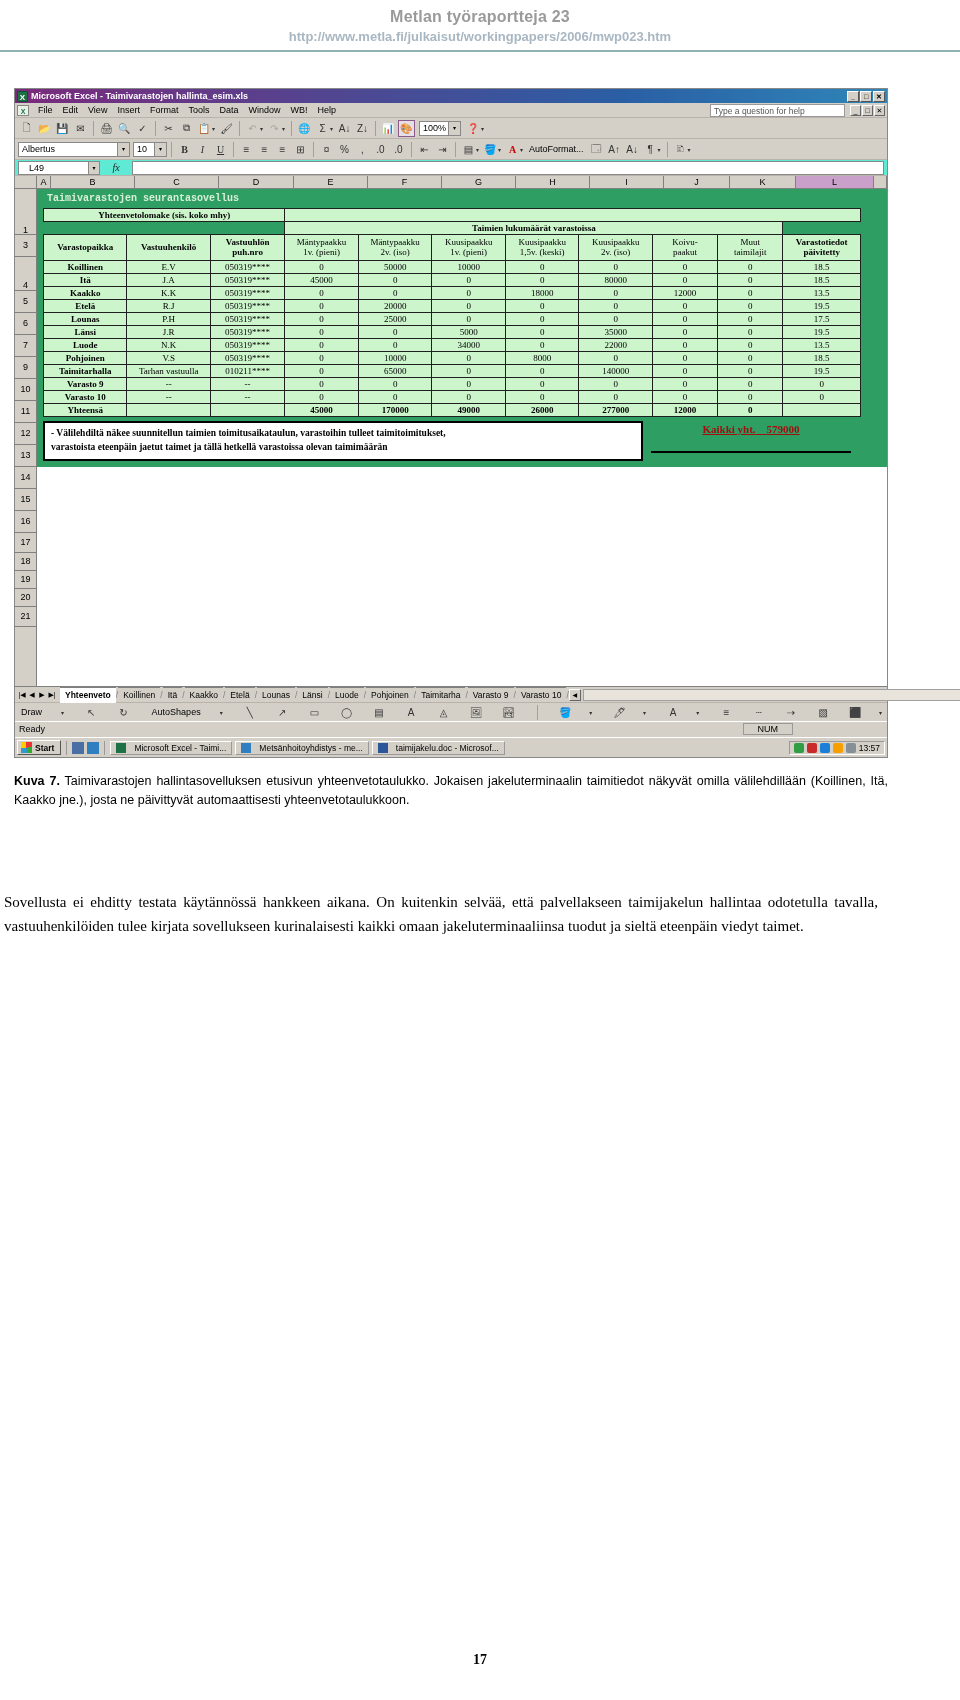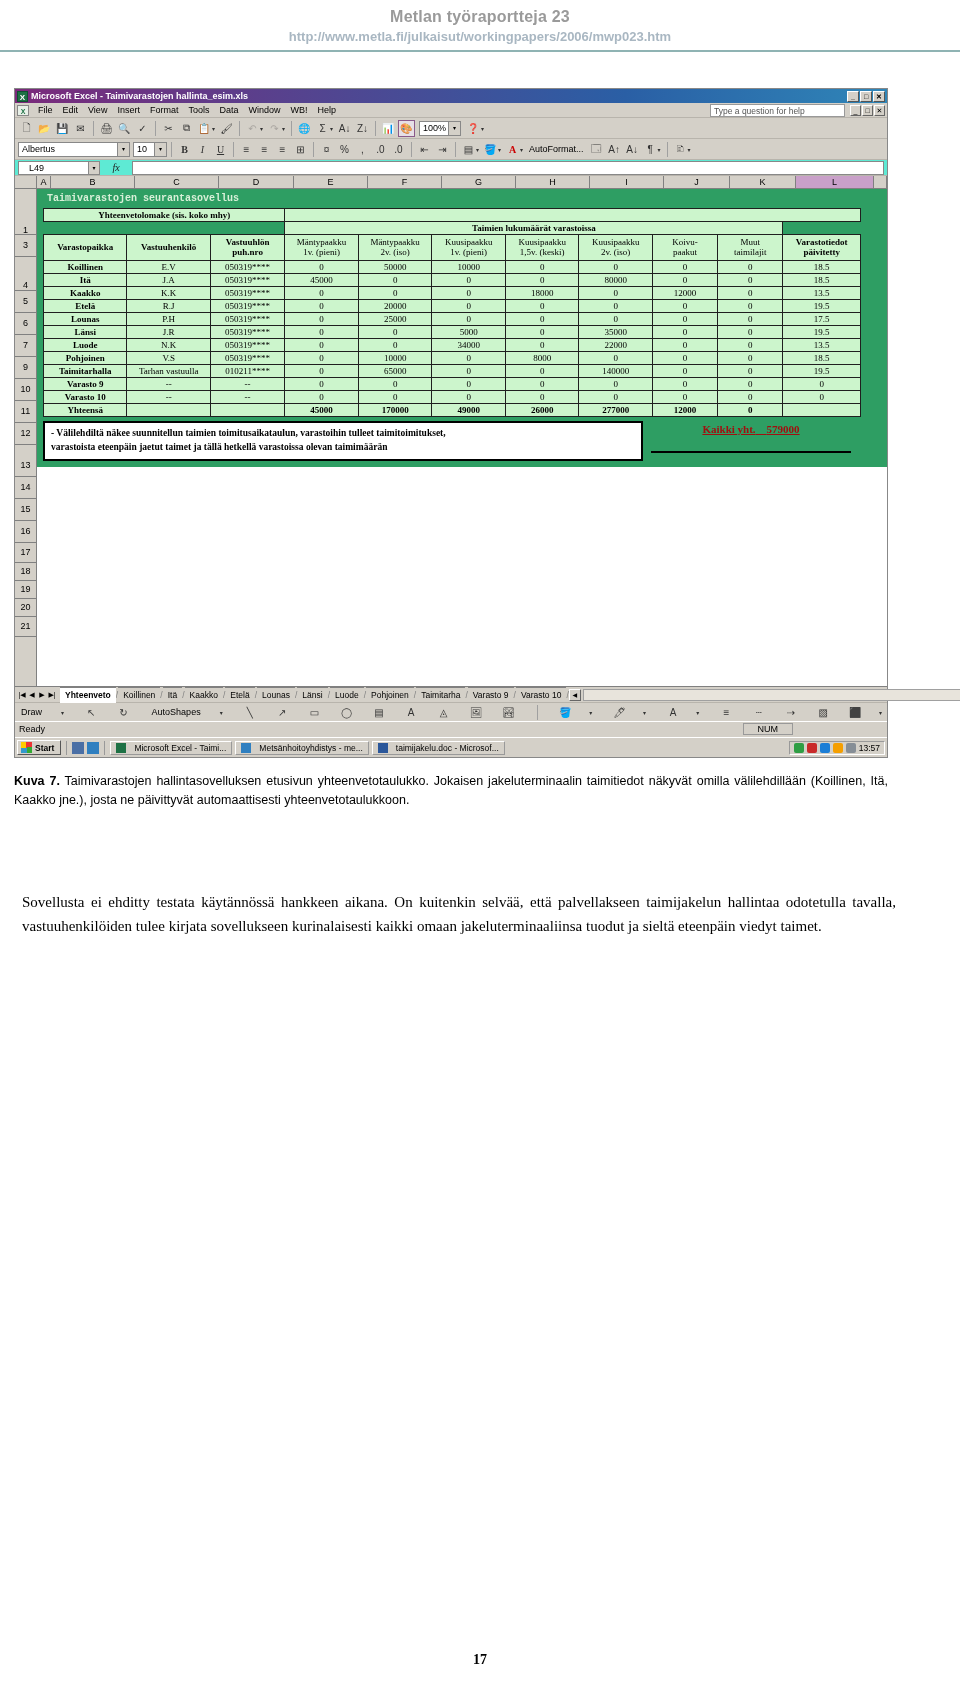--- a/index.html
+++ b/index.html
@@ -207,21 +207,21 @@
   .tray .ti{width:10px;height:10px;border-radius:2px;}
 
   
   .caption {
     position:absolute; left:14px; top:772px; width:874px;
     font-family:"Liberation Sans", sans-serif; font-size:12.5px;
     line-height:1.5; text-align:justify;
   }
   .caption b { font-weight:bold; }
   .para {
-    position:absolute; left:22px; width:874px;
+    position:absolute; left:4px; width:874px;
     font-family:"Liberation Serif", serif; font-size:15px;
     line-height:1.62; text-align:justify;
   }
   .pagenum {
     position:absolute; left:0; bottom:32px; width:960px; text-align:center;
     font-family:"Liberation Serif", serif; font-size:14px; font-weight:bold;
   }
 </style>
 </head>
 <body>
@@ -379,21 +379,21 @@
         <div style="height:46px;line-height:82px;">1</div>
         <div style="height:22px;line-height:21px;">3</div>
         <div style="height:34px;line-height:56px;">4</div>
         <div style="height:22px;line-height:21px;">5</div>
         <div style="height:22px;line-height:21px;">6</div>
         <div style="height:22px;line-height:21px;">7</div>
         <div style="height:22px;line-height:21px;">9</div>
         <div style="height:22px;line-height:21px;">10</div>
         <div style="height:22px;line-height:21px;">11</div>
         <div style="height:22px;line-height:21px;">12</div>
-        <div style="height:22px;line-height:21px;margin-top:10px;">13</div>
+        <div style="height:22px;line-height:21px;">13</div>
         <div style="height:22px;line-height:21px;">14</div>
         <div style="height:22px;line-height:21px;">15</div>
         <div style="height:22px;line-height:21px;">16</div>
         <div style="height:20px;line-height:19px;">17</div>
         <div style="height:18px;line-height:17px;">18</div>
         <div style="height:18px;line-height:17px;">19</div>
         <div style="height:18px;line-height:17px;">20</div>
         <div style="height:20px;line-height:19px;">21</div>
       </div>
 

